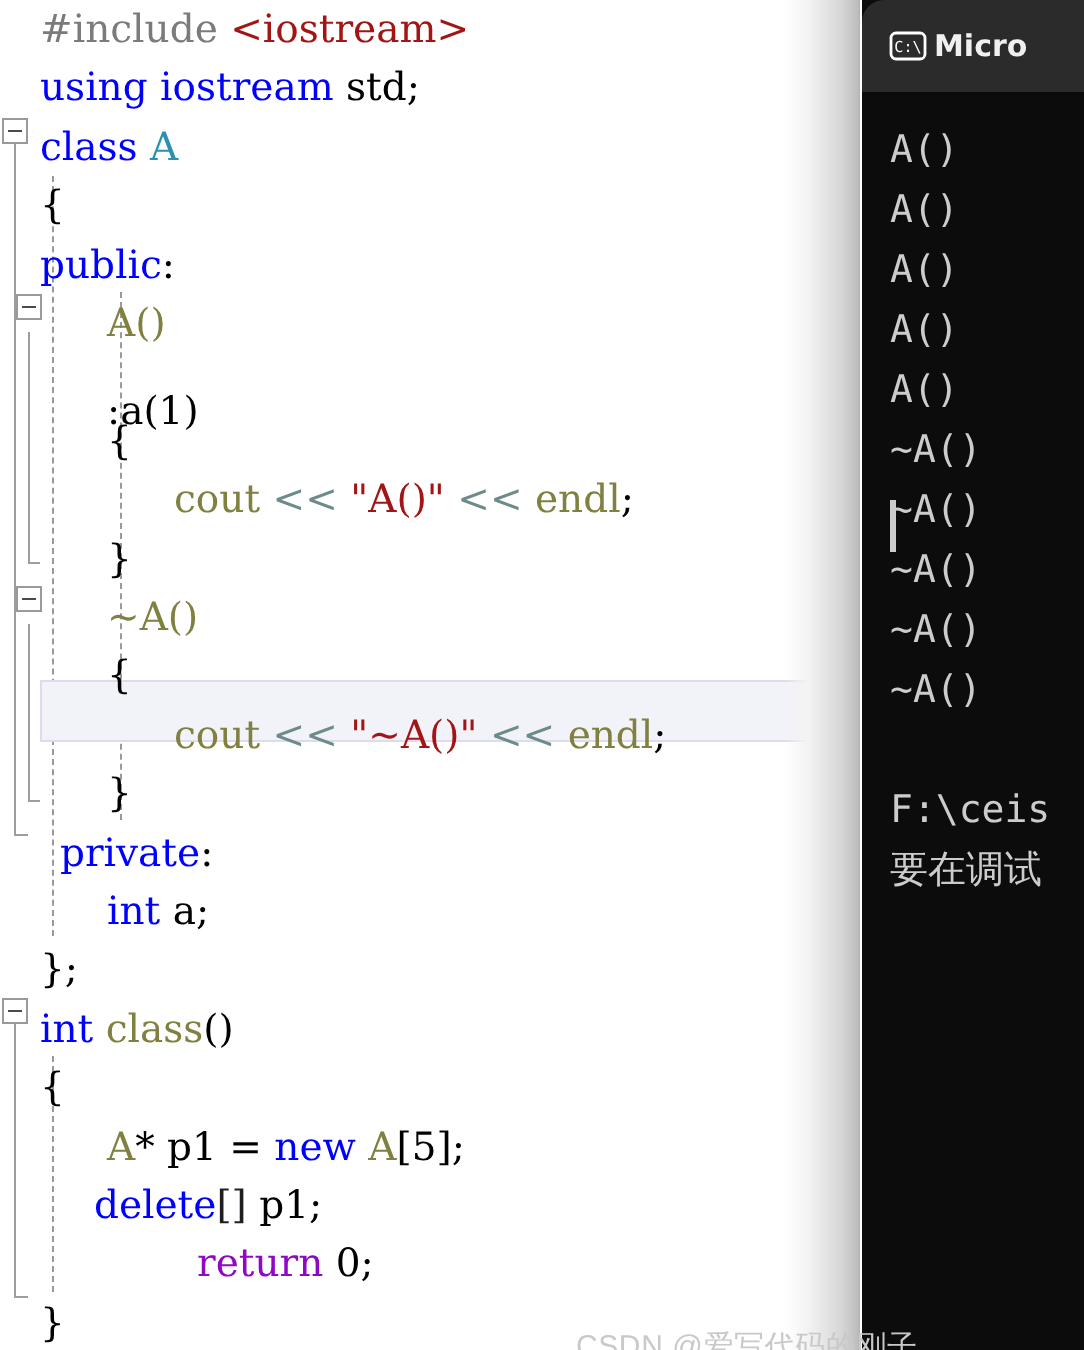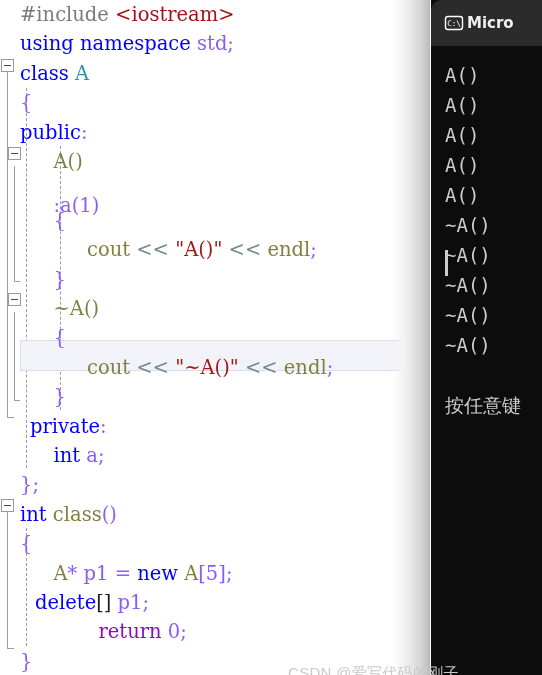--- a/index.html
+++ b/index.html
@@ -24,21 +24,21 @@
 
   
   .t-pre   {color:#7b7b7b;}
   .t-inc   {color:#a31515;}
   .t-kw    {color:#0000ff;}
   .t-type  {color:#2b91af;}
   .t-ident {color:#808040;}
   .t-str   {color:#a31515;}
   .t-op    {color:#6d8b8b;}
   .t-ctrl  {color:#8f08c4;margin-left:45px;}
-  .t-plain {color:#8b5cf6;}
+  .t-plain {color:#000000;}
   .t-brkt  {color:#1f1f1f;}
 
   
   .hl-line{
     position:absolute;left:20px;top:340px;width:420px;height:31px;
     border:1px solid #dcdcec;background:#f2f2f9;
     box-sizing:border-box;pointer-events:none;
   }
 
   
@@ -141,40 +141,40 @@
       <div class="collapse-box" style="left:1px;top:59px;"></div>
       <div class="collapse-box" style="left:8px;top:147px;"></div>
       <div class="collapse-box" style="left:8px;top:293px;"></div>
       <div class="collapse-box" style="left:1px;top:499px;"></div>
     </div>
 
     <div class="hl-line"></div>
 
     <div id="code-lines">
         <div class="code-line" style="position: absolute; left: 0px; top: 0px; width: 430px; padding-left: 20px;"><span class="txt t-pre">#include </span><span class="txt t-inc">&lt;iostream&gt;</span></div>
-        <div class="code-line" style="position: absolute; left: 0px; top: 29.4px; width: 430px; padding-left: 20px;"><span class="txt t-kw">using namespace</span><span class="txt t-plain"> std;</span></div>
+        <div class="code-line" style="position: absolute; left: 0px; top: 29.4px; width: 430px; padding-left: 20px;"><span class="txt t-kw">using iostream</span><span class="txt t-plain"> std;</span></div>
         <div class="code-line" style="position: absolute; left: 0px; top: 58.8px; width: 430px; padding-left: 20px;"><span class="txt t-kw">class</span><span class="txt t-plain"> </span><span class="txt t-type">A</span></div>
         <div class="code-line" style="position: absolute; left: 0px; top: 88.2px; width: 430px; padding-left: 20px;"><span class="txt t-plain">{</span></div>
         <div class="code-line" style="position: absolute; left: 0px; top: 117.6px; width: 430px; padding-left: 20px;"><span class="txt t-kw">public</span><span class="txt t-plain">:</span></div>
         <div class="code-line" style="position: absolute; left: 0px; top: 147px; width: 430px; padding-left: 53.5px;"><span class="txt t-ident">A()</span></div>
         <div class="code-line" style="position: absolute; left: 0px; top: 191px; width: 430px; padding-left: 53.5px;"><span class="txt t-plain">:a(1)</span></div>
         <div class="code-line" style="position: absolute; left: 0px; top: 205.8px; width: 430px; padding-left: 53.5px;"><span class="txt t-plain">{</span></div>
         <div class="code-line" style="position: absolute; left: 0px; top: 235.2px; width: 430px; padding-left: 87px;"><span class="txt t-ident">cout</span><span class="txt t-plain"> </span><span class="txt t-op">&lt;&lt;</span><span class="txt t-plain"> </span><span class="txt t-str">"A()"</span><span class="txt t-plain"> </span><span class="txt t-op">&lt;&lt;</span><span class="txt t-plain"> </span><span class="txt t-ident">endl</span><span class="txt t-plain">;</span></div>
         <div class="code-line" style="position: absolute; left: 0px; top: 264.6px; width: 430px; padding-left: 53.5px;"><span class="txt t-plain">}</span></div>
         <div class="code-line" style="position: absolute; left: 0px; top: 294px; width: 430px; padding-left: 53.5px;"><span class="txt t-ident">~A()</span></div>
         <div class="code-line" style="position: absolute; left: 0px; top: 323.4px; width: 430px; padding-left: 53.5px;"><span class="txt t-plain">{</span></div>
         <div class="code-line" style="position: absolute; left: 0px; top: 352.8px; width: 430px; padding-left: 87px;"><span class="txt t-ident">cout</span><span class="txt t-plain"> </span><span class="txt t-op">&lt;&lt;</span><span class="txt t-plain"> </span><span class="txt t-str">"~A()"</span><span class="txt t-plain"> </span><span class="txt t-op">&lt;&lt;</span><span class="txt t-plain"> </span><span class="txt t-ident">endl</span><span class="txt t-plain">;</span></div>
         <div class="code-line" style="position: absolute; left: 0px; top: 382.2px; width: 430px; padding-left: 53.5px;"><span class="txt t-plain">}</span></div>
         <div class="code-line" style="position: absolute; left: 10px; top: 411.6px; width: 376px; padding-left: 20px;"><span class="txt t-kw">private</span><span class="txt t-plain">:</span></div>
         <div class="code-line" style="position: absolute; left: 0px; top: 441px; width: 430px; padding-left: 53.5px;"><span class="txt t-kw">int</span><span class="txt t-plain"> a;</span></div>
         <div class="code-line" style="position: absolute; left: 0px; top: 470.4px; width: 430px; padding-left: 20px;"><span class="txt t-plain">};</span></div>
         <div class="code-line" style="position: absolute; left: 0px; top: 499.8px; width: 430px; padding-left: 20px;"><span class="txt t-kw">int</span><span class="txt t-plain"> </span><span class="txt t-ident">class</span><span class="txt t-plain">()</span></div>
         <div class="code-line" style="position: absolute; left: 0px; top: 529.2px; width: 430px; padding-left: 20px;"><span class="txt t-plain">{</span></div>
         <div class="code-line" style="position: absolute; left: 0px; top: 558.6px; width: 430px; padding-left: 53.5px;"><span class="txt t-ident">A</span><span class="txt t-plain">* p1 = </span><span class="txt t-kw">new</span><span class="txt t-plain"> </span><span class="txt t-ident">A</span><span class="txt t-plain">[5];</span></div>
-        <div class="code-line" style="position: absolute; left: 0px; top: 588px; width: 430px; padding-left: 35px;"><span class="txt t-kw">delete</span><span class="txt t-brkt">[]</span><span class="txt t-plain"> p1;</span></div>
+        <div class="code-line" style="position: absolute; left: 0px; top: 588px; width: 430px; padding-left: 47px;"><span class="txt t-kw">delete</span><span class="txt t-brkt">[]</span><span class="txt t-plain"> p1;</span></div>
         <div class="code-line" style="position: absolute; left: 0px; top: 617.4px; width: 430px; padding-left: 53.5px;"><span class="txt t-ctrl">return</span><span class="txt t-plain"> 0;</span></div>
         <div class="code-line" style="position: absolute; left: 0px; top: 646.8px; width: 430px; padding-left: 20px;"><span class="txt t-plain">}</span></div>
       </div>
 
     <div id="edge-shadow"></div>
   </div>
 
   <div id="console">
 
     <div id="console-titlebar">
@@ -195,21 +195,22 @@
         <div class="con-line">A()</div>
         <div class="con-line">A()</div>
         <div class="con-line">A()</div>
         <div class="con-line">A()</div>
         <div class="con-line">~A()</div>
         <div class="con-line">~A()</div>
         <div class="con-line">~A()</div>
         <div class="con-line">~A()</div>
         <div class="con-line">~A()</div>
         <div class="con-line blank"></div>
-        <div class="con-line cjk">按任意键</div>
+        <div class="con-line">F:\ceis</div>
+        <div class="con-line cjk">要在调试</div>
       </div>
 
     <div id="console-caret"></div>
   </div>
 
   <div id="watermark">CSDN @爱写代码的刚子</div>
 
 </div>
 
 </body></html>

